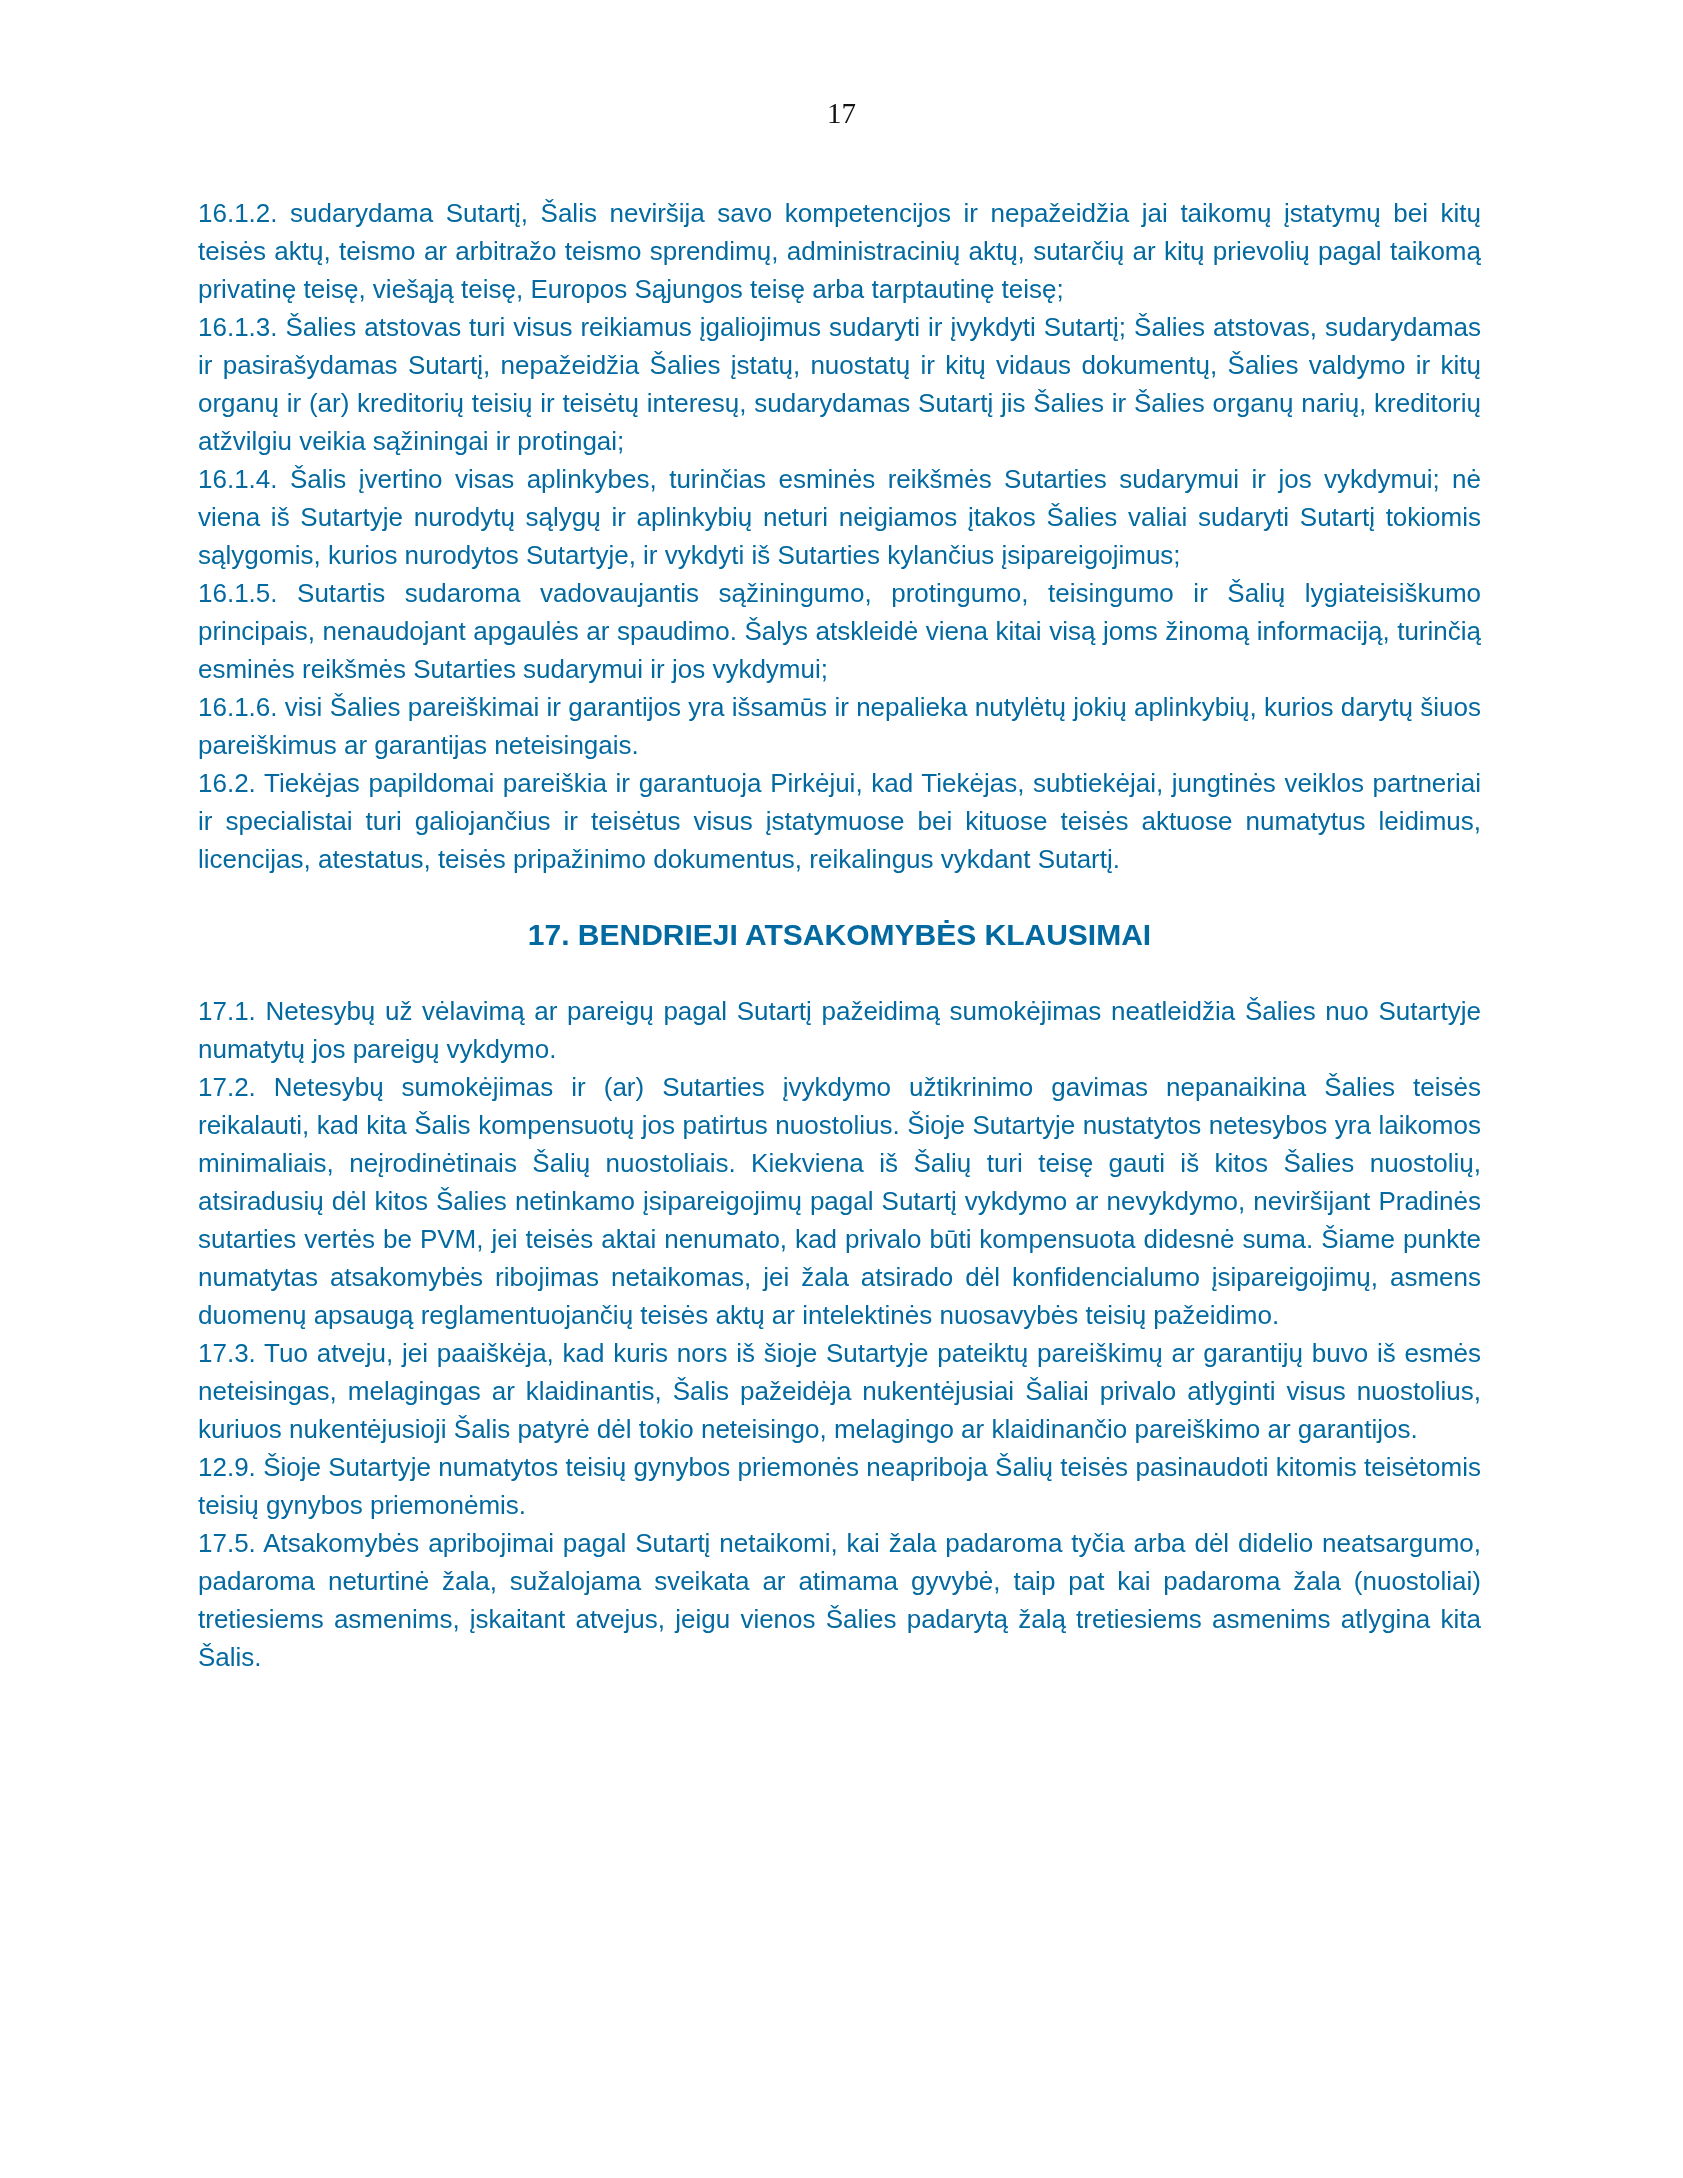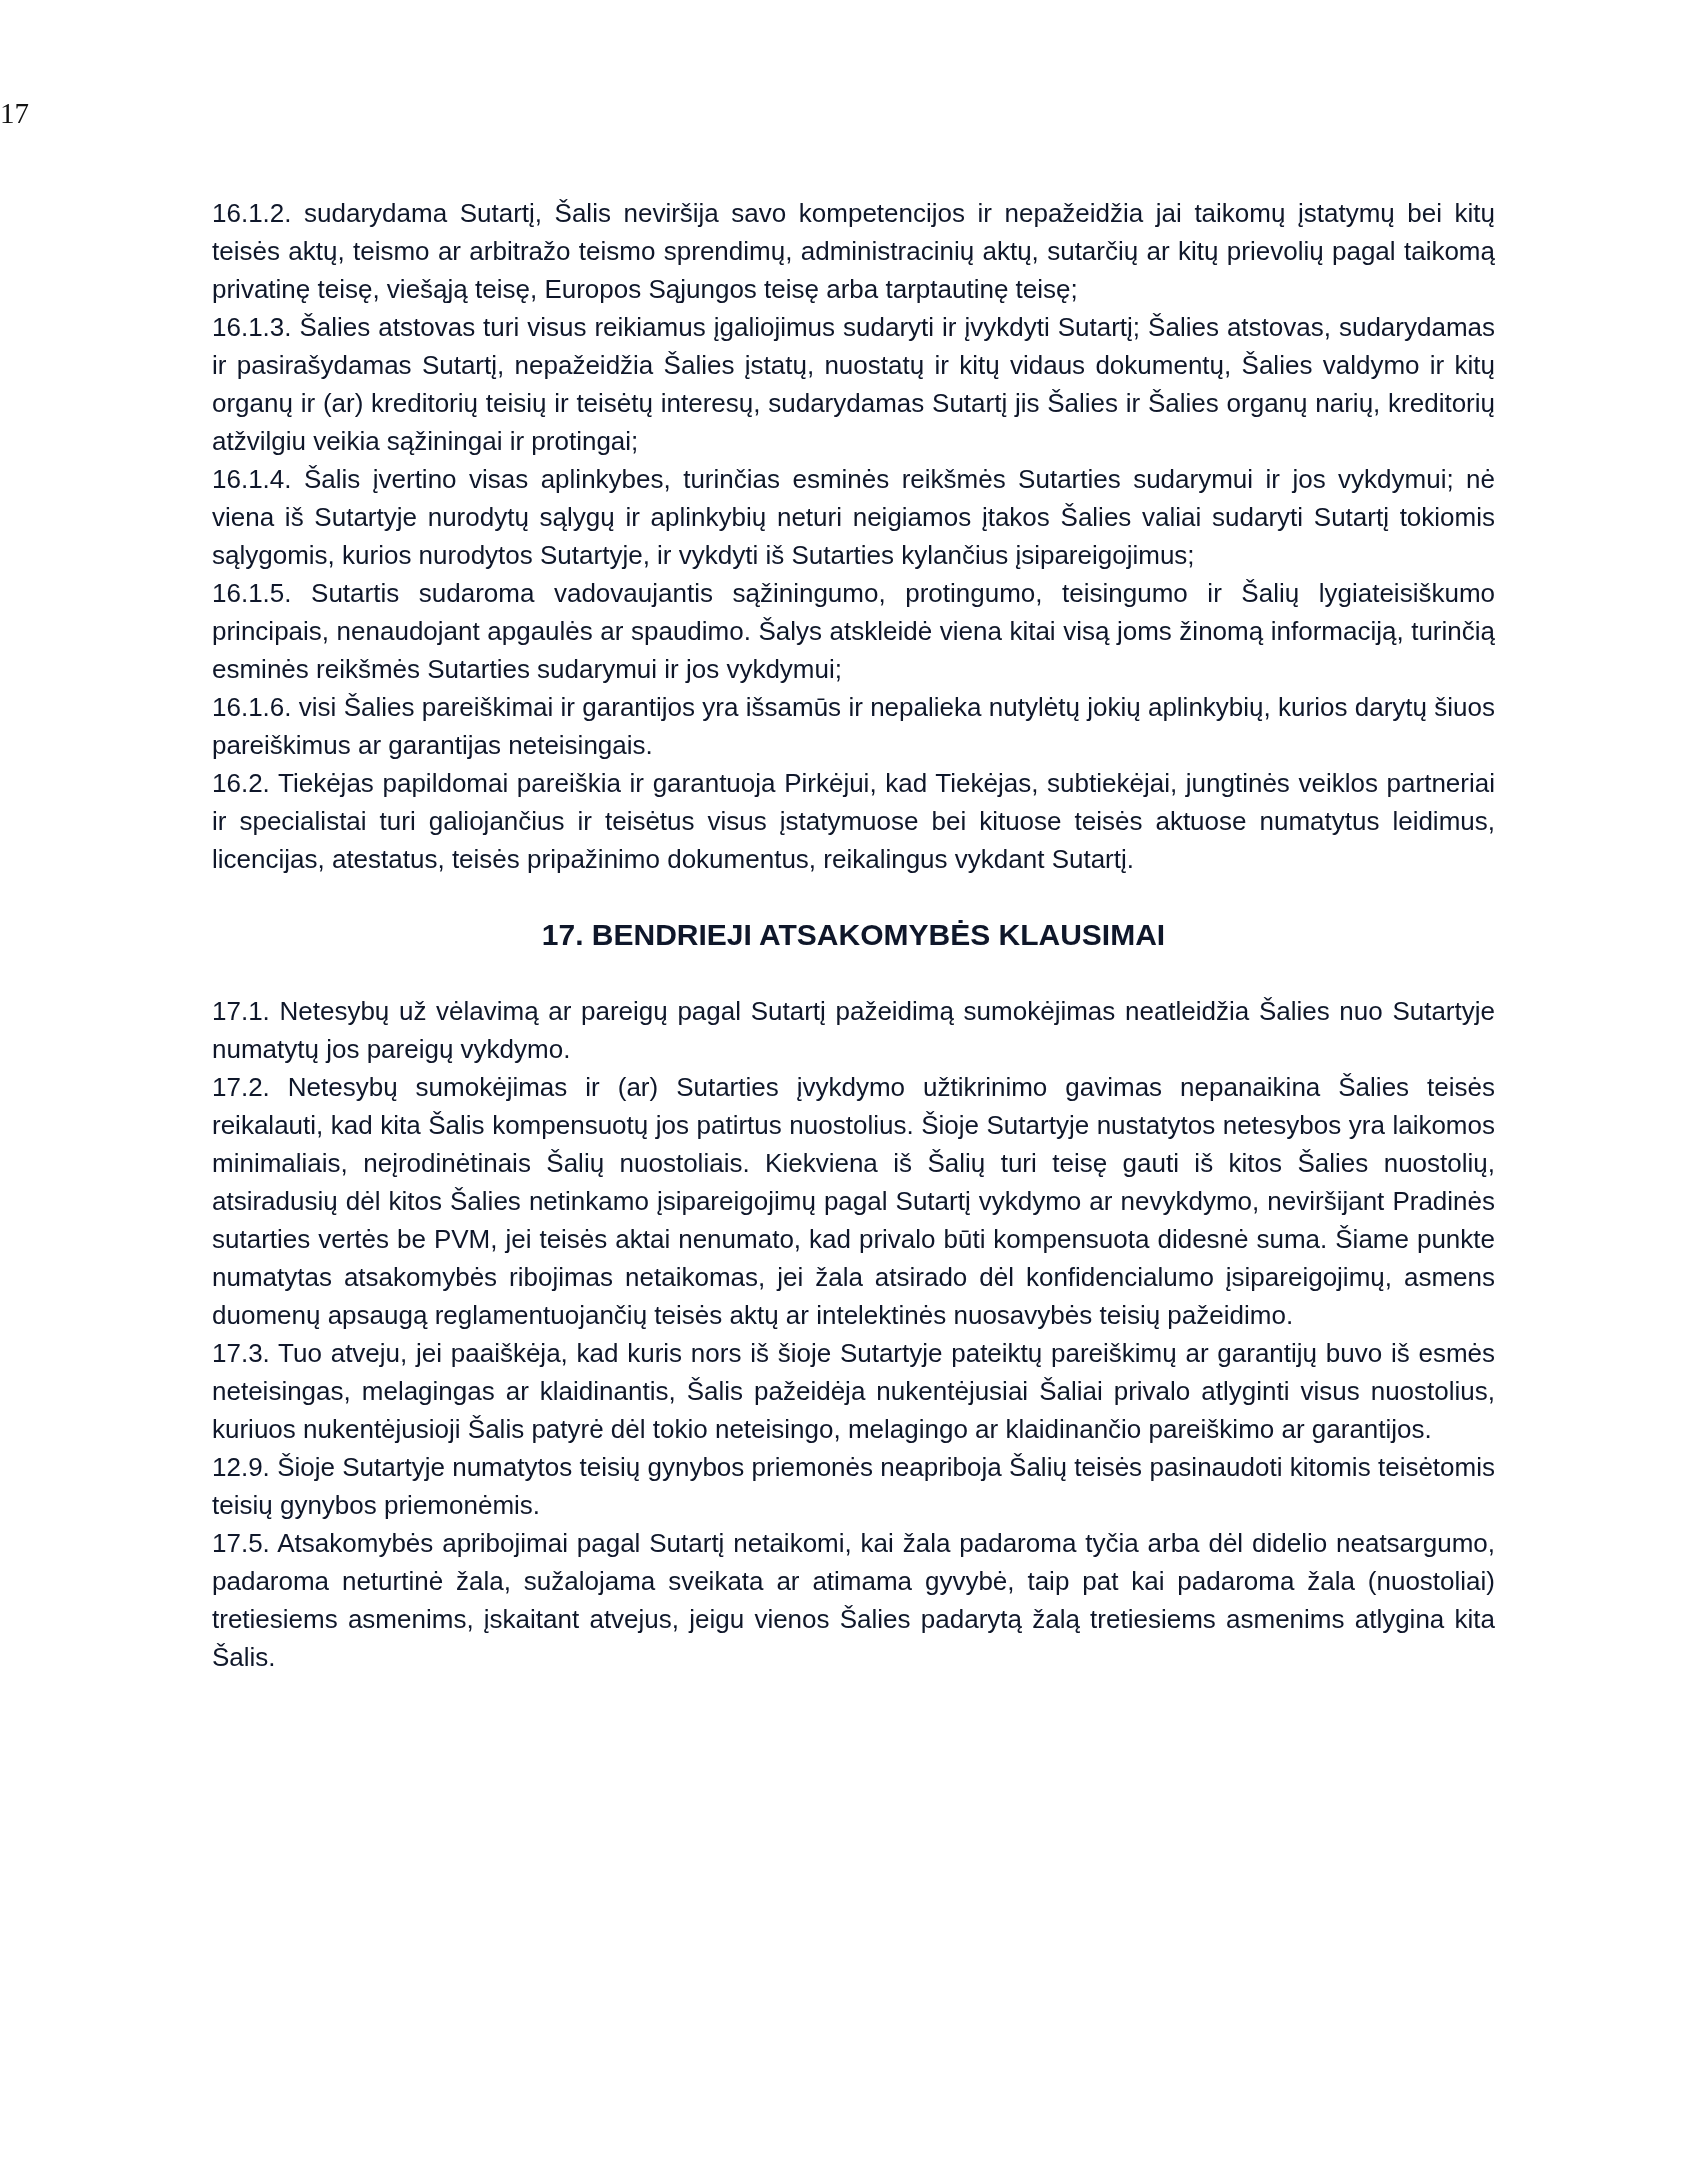--- a/index.html
+++ b/index.html
@@ -1,24 +1,24 @@
 <!DOCTYPE html>
 <html><head>
   <meta charset="utf-8">
   <style>
     html, body { margin: 0; padding: 0; background: #ffffff; }
     body { width: 1683px; height: 2178px; position: relative; overflow: hidden; }
     .page-number {
-      position: absolute; top: 97px; left: 0; width: 1683px; 
+      position: absolute; top: 97px; left: 0; width: 1683px; text-align: center;
       font-family: "Liberation Serif", serif; font-size: 29px; color: #111;
     }
     .content {
-      position: absolute; top: 194px; left: 212px; width: 1283px;
+      position: absolute; top: 194px; left: 198px; width: 1283px;
       font-family: "Liberation Sans", sans-serif; font-size: 26px;
-      line-height: 38px; color: #0f172a; text-align: justify;
+      line-height: 38px; color: #0369a1; text-align: justify;
     }
     .para { margin: 0; }
     .heading {
       font-family: "Liberation Sans", sans-serif; font-weight: bold;
       font-size: 30px; text-align: center; margin: 38px 0 38px 0; line-height: 38px;
     }
   </style>
 </head>
 <body>
 

